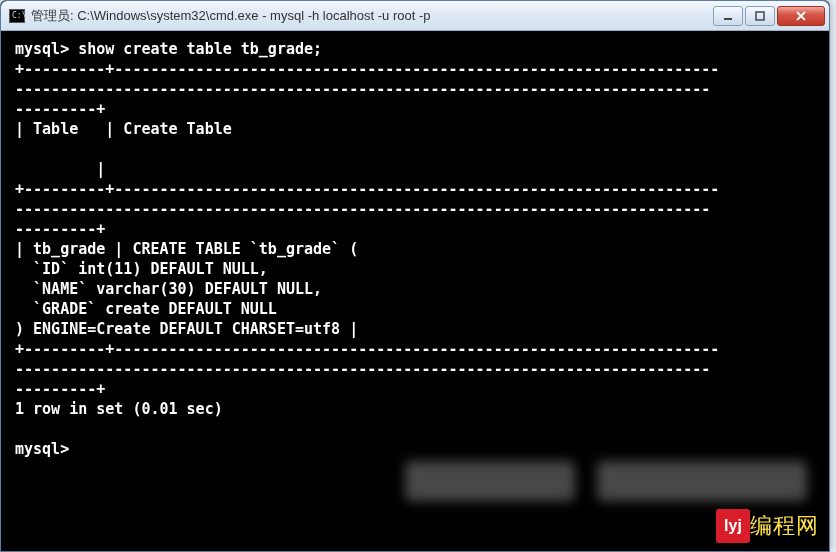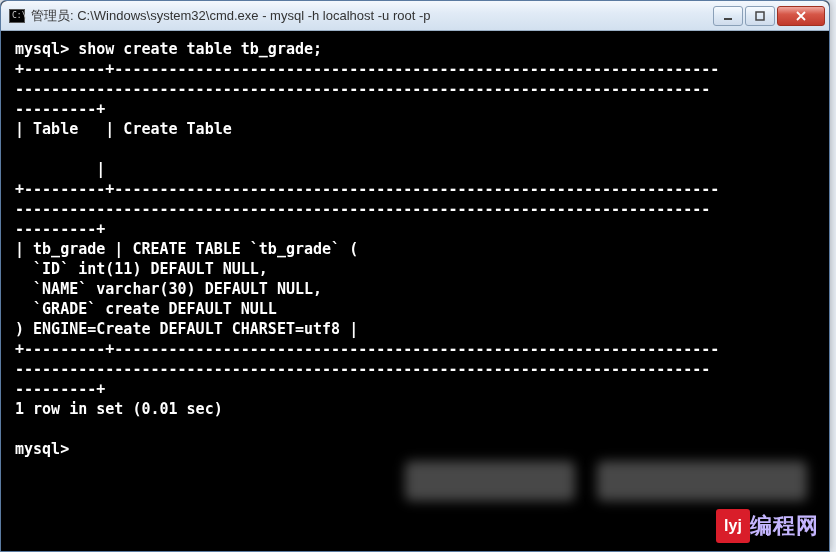--- a/index.html
+++ b/index.html
@@ -135,23 +135,23 @@
       border-radius: 3px;
       display: flex;
       align-items: center;
       justify-content: center;
       color: #fff;
       font-weight: bold;
       font-size: 16px;
       font-family: Arial, sans-serif;
     }
     .wm-text {
-      color: #c4b5fd;
+      color: #fde047;
       font-size: 22px;
-      font-weight: bold;
+      font-weight: normal;
       font-family: "Microsoft YaHei", sans-serif;
       letter-spacing: 1px;
     }
   </style>
 </head>
 <body>
 
 <div class="window">
 
   <div class="titlebar">

